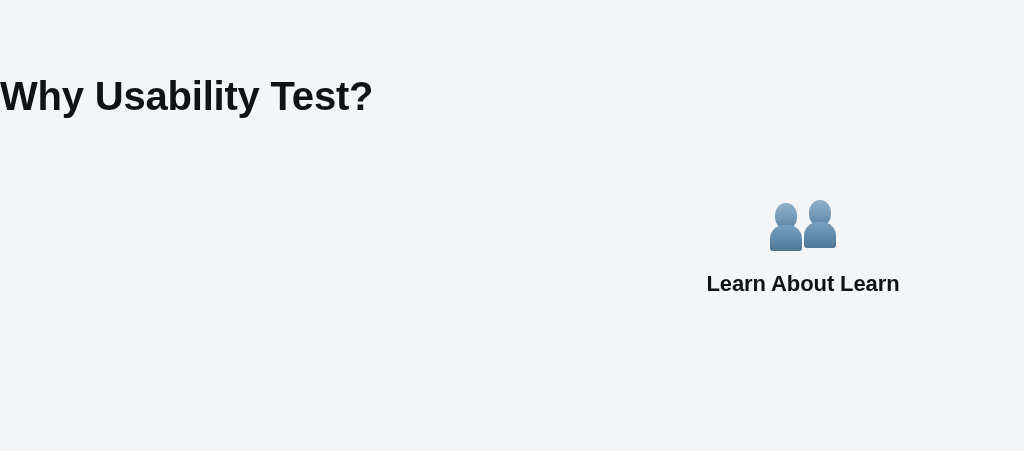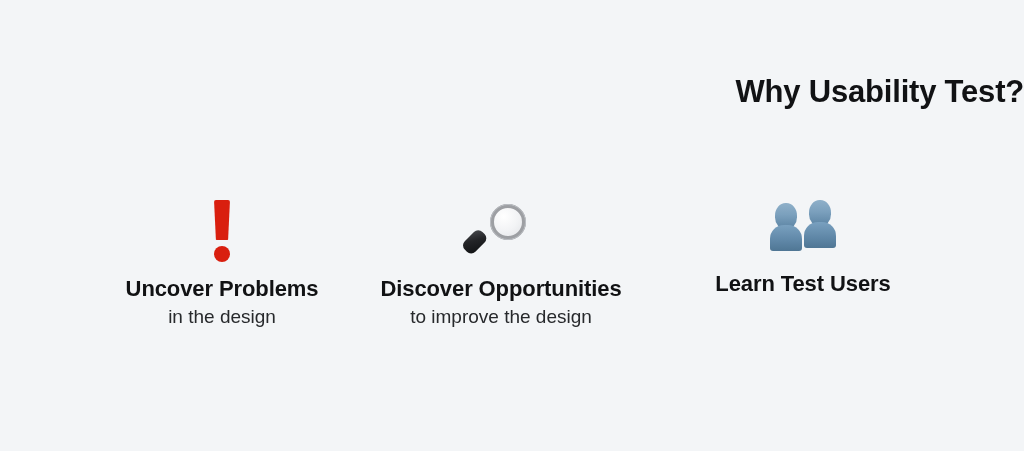--- a/index.html
+++ b/index.html
@@ -17,22 +17,22 @@
     position: relative;
     width: 1024px;
     height: 451px;
     background: #f3f5f7;
   }
   .slide-title {
     position: absolute;
     top: 74px;
     left: 0;
     width: 1024px;
-    text-align: right;
-    font-size: 31px;
+    text-align: left;
+    font-size: 40px;
     font-weight: bold;
     color: #111214;
     letter-spacing: -0.2px;
   }
   .columns {
     position: absolute;
     top: 186px;
     left: 0;
     width: 1024px;
     height: 190px;
@@ -172,52 +172,32 @@
 </style>
 </head>
 <body>
 
 <div class="slide">
 
   <div class="slide-title">Why Usability Test?</div>
 
   <div class="columns">
 
-    <div class="col col-1">
-      <div class="icon-wrap">
-        <div class="icon-exclaim">
-          <div class="bar"></div>
-          <div class="dot"></div>
-        </div>
-      </div>
-      <div class="col-heading">Uncover Problems</div>
-      <div class="col-sub">in the design</div>
-    </div>
-
-    <div class="col col-2">
-      <div class="icon-wrap">
-        <div class="icon-magnifier">
-          <div class="handle"></div>
-          <div class="lens"></div>
-        </div>
-      </div>
-      <div class="col-heading">Discover Opportunities</div>
-      <div class="col-sub">to improve the design</div>
-    </div>
+
 
     <div class="col col-3">
       <div class="icon-wrap">
         <div class="icon-busts">
           <div class="person person-back">
             <div class="head"></div>
             <div class="body"></div>
           </div>
           <div class="person person-front">
             <div class="head"></div>
             <div class="body"></div>
           </div>
         </div>
       </div>
-      <div class="col-heading">Learn Test Users</div>
+      <div class="col-heading">Learn About Learn</div>
     </div>
 
   </div>
 </div>
 
 </body></html>

